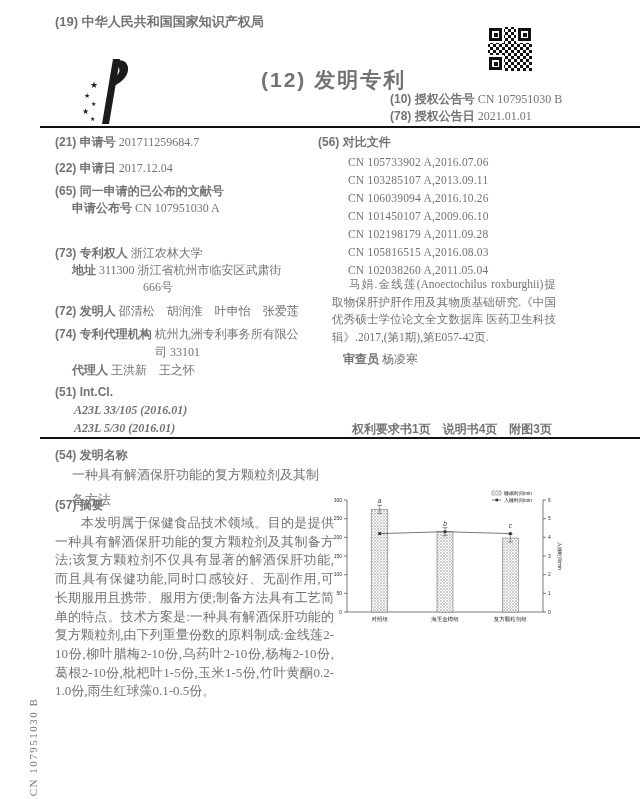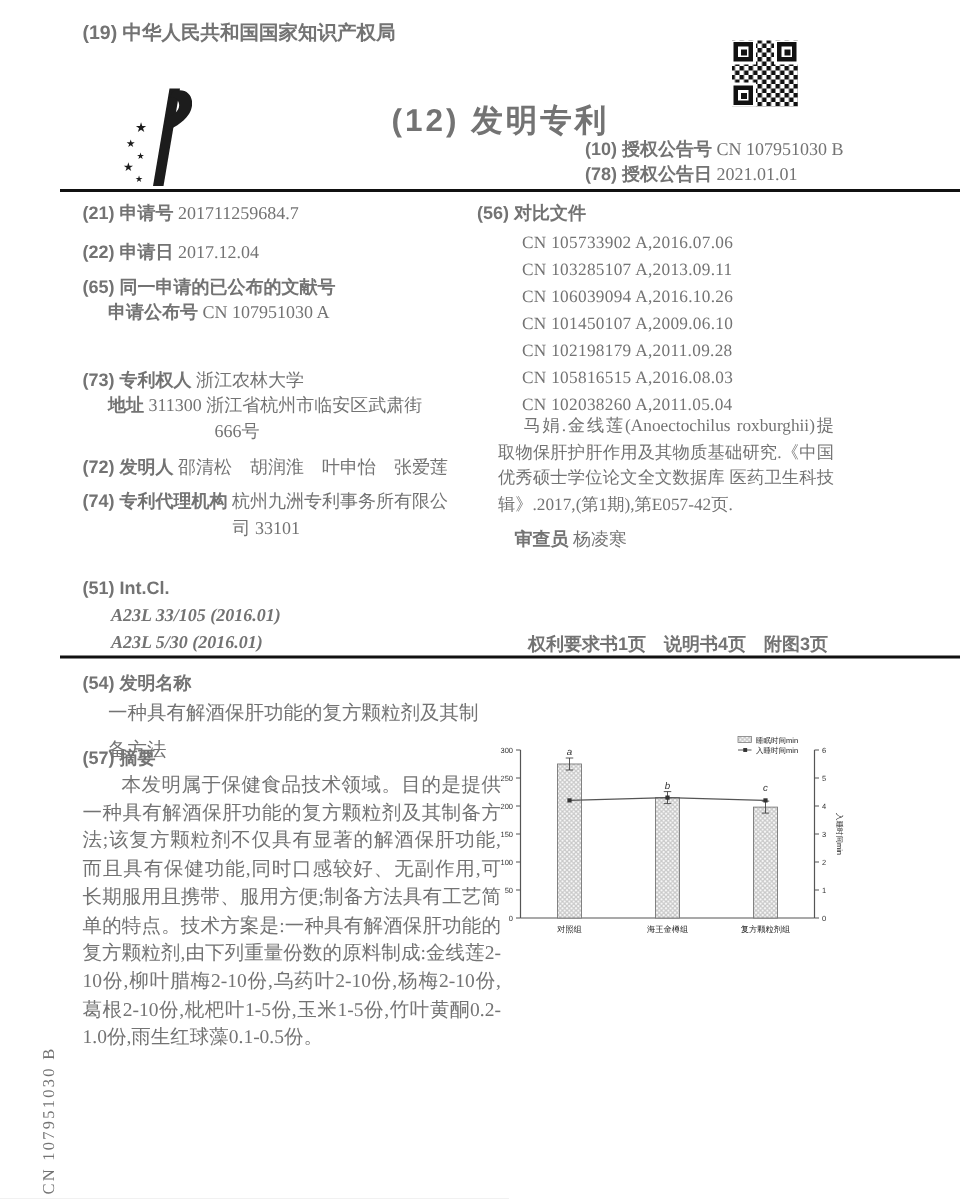--- a/index.html
+++ b/index.html
@@ -109,20 +109,24 @@
   <div class="abs field sub val" style="left:143px;top:279px">666号</div>
   <div class="abs field" style="left:55px;top:303px">
     <span class="lbl">(72) 发明人</span>
     <span class="val">邵清松　胡润淮　叶申怡　张爱莲</span>
   </div>
   <div class="abs field" style="left:55px;top:326px">
     <span class="lbl">(74) 专利代理机构</span>
     <span class="val">杭州九洲专利事务所有限公</span>
   </div>
   <div class="abs field val sub" style="left:155px;top:344px">司 33101</div>
+  <div class="abs field sub" style="left:72px;top:362px">
+    <span class="lbl">代理人</span>
+    <span class="val">王洪新　王之怀</span>
+  </div>
   <div class="abs field lbl" style="left:55px;top:385px">(51) Int.Cl.</div>
   <div class="abs field ipc" style="left:74px;top:403px">A23L 33/105 (2016.01)</div>
   <div class="abs field ipc" style="left:74px;top:421px">A23L 5/30 (2016.01)</div>
 
   <div class="abs field lbl" style="left:318px;top:134px">(56) 对比文件</div>
   <div class="abs cite" style="top:156px">CN 105733902 A,2016.07.06</div>
   <div class="abs cite" style="top:174px">CN 103285107 A,2013.09.11</div>
   <div class="abs cite" style="top:192px">CN 106039094 A,2016.10.26</div>
   <div class="abs cite" style="top:210px">CN 101450107 A,2009.06.10</div>
   <div class="abs cite" style="top:228px">CN 102198179 A,2011.09.28</div>

